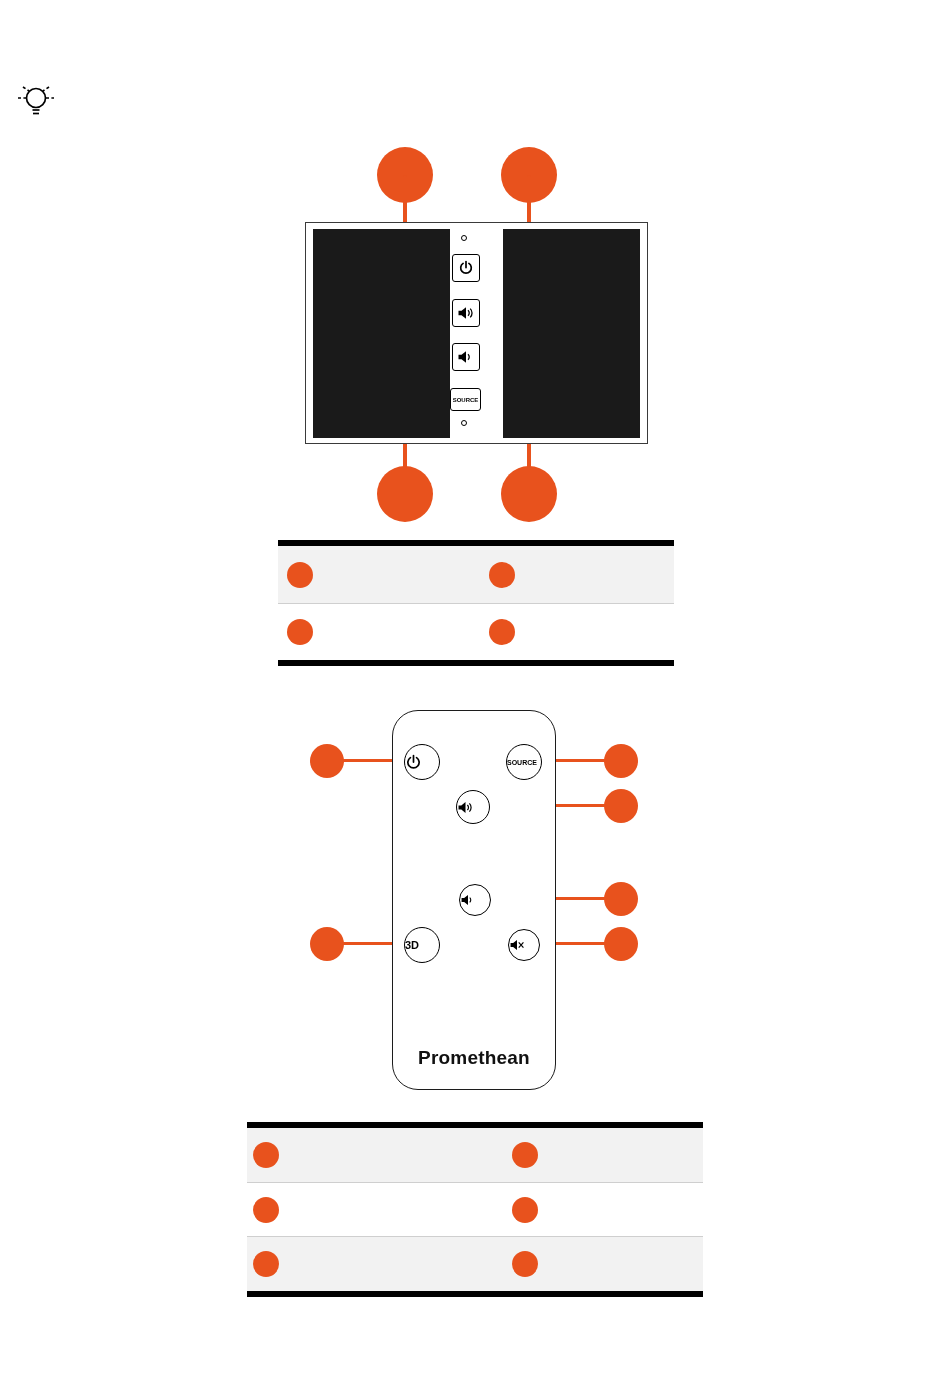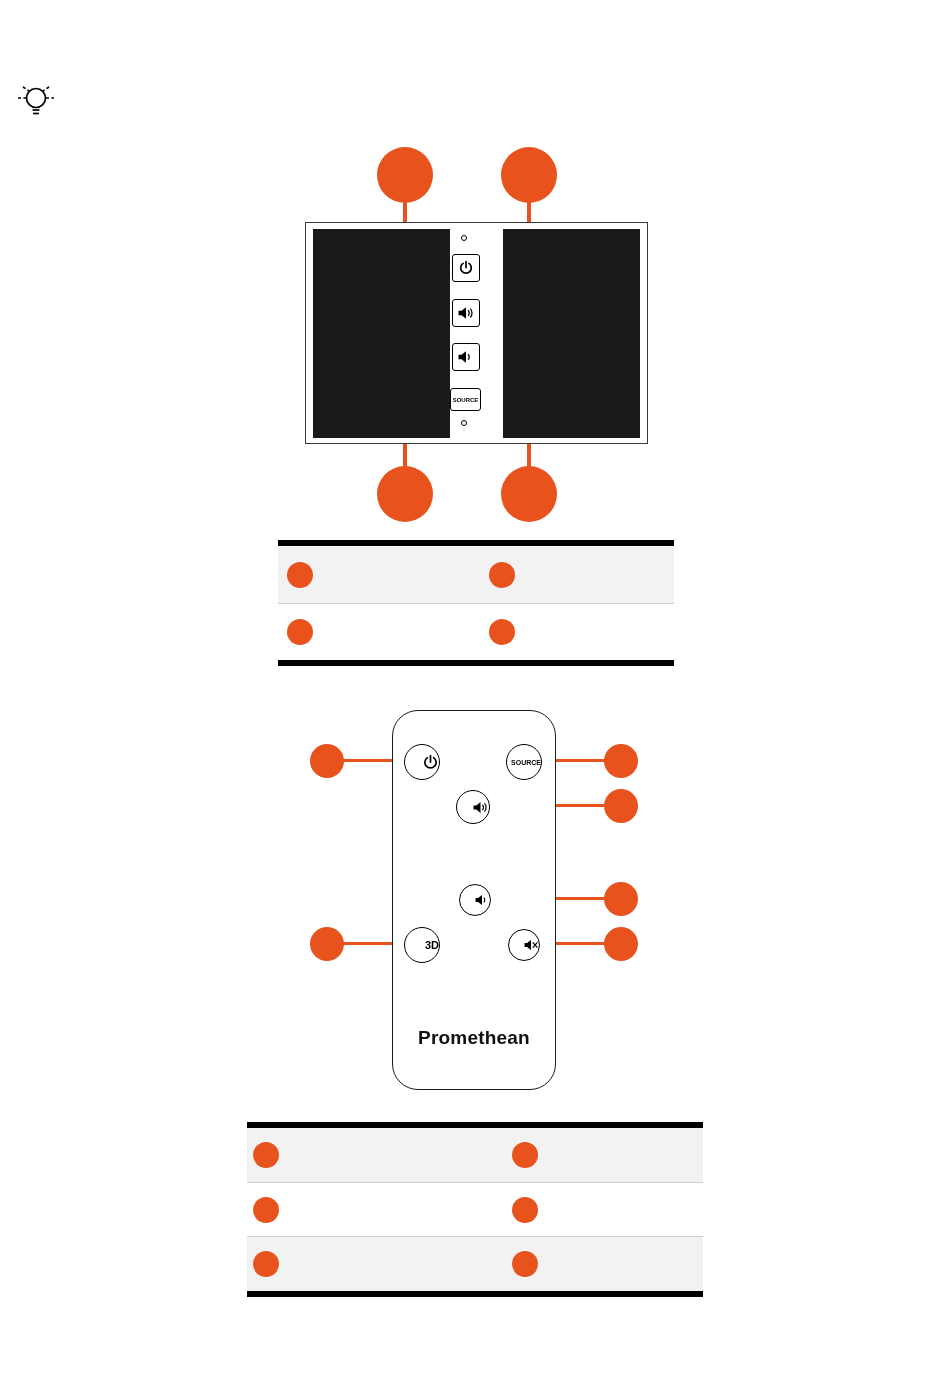--- a/index.html
+++ b/index.html
@@ -30,21 +30,21 @@
 
   
   .ctable{position:absolute;border-top:6px solid #000;border-bottom:6px solid #000;box-sizing:border-box;}
   .trow{position:relative;width:100%;}
   .trow.alt{background:#F2F2F2;}
   .trow + .trow{border-top:1px solid #cfcfcf;}
   .trow .callout{top:50%;transform:translateY(-50%);}
 
   
   .remote{position:absolute;left:392px;top:710px;width:164px;height:380px;border:1.6px solid #1c1c1c;border-radius:26px;background:#fff;box-sizing:border-box;}
-  .rbtn{position:absolute;box-sizing:border-box;border:1.3px solid #000;border-radius:50%;background:#fff;display:flex;align-items:center;justify-content:flex-end;}
+  .rbtn{position:absolute;box-sizing:border-box;border:1.3px solid #000;border-radius:50%;background:#fff;display:flex;align-items:center;justify-content:flex-start;}
   .rbtn .lbl{font-weight:bold;color:#000;line-height:1;}
   .brand{position:absolute;left:0;right:0;text-align:center;font-weight:bold;color:#111;font-size:19px;letter-spacing:0.2px;}
   svg{display:block;}
 </style>
 </head>
 <body>
 
 <div class="page">
 
   <div class="tip">
@@ -179,21 +179,21 @@
         <span class="lbl" style="font-size:11px;">3D</span>
       </div>
 
       <div class="rbtn" style="left:115px;top:218px;width:32px;height:32px;">
         <svg width="16" height="12" viewBox="0 0 18 14">
           <path d="M1.5 4.8 h3 L9 1.2 v11.6 L4.5 9.2 h-3 z" fill="#000"></path>
           <path d="M11 4 l5.5 6 M16.5 4 l-5.5 6" stroke="#000" stroke-width="1.4" fill="none"></path>
         </svg>
       </div>
 
-      <div class="brand" style="top:316px;">Promethean</div>
+      <div class="brand" style="top:336px;">Promethean</div>
     </div>
   </div>
 
   <div class="ctable" style="left:247px;top:1122px;width:456px;">
     <div class="trow alt" style="height:54px;">
       <div class="callout sm" style="left:6px;"></div>
       <div class="callout sm" style="left:265px;"></div>
     </div>
     <div class="trow" style="height:53px;">
       <div class="callout sm" style="left:6px;"></div>

